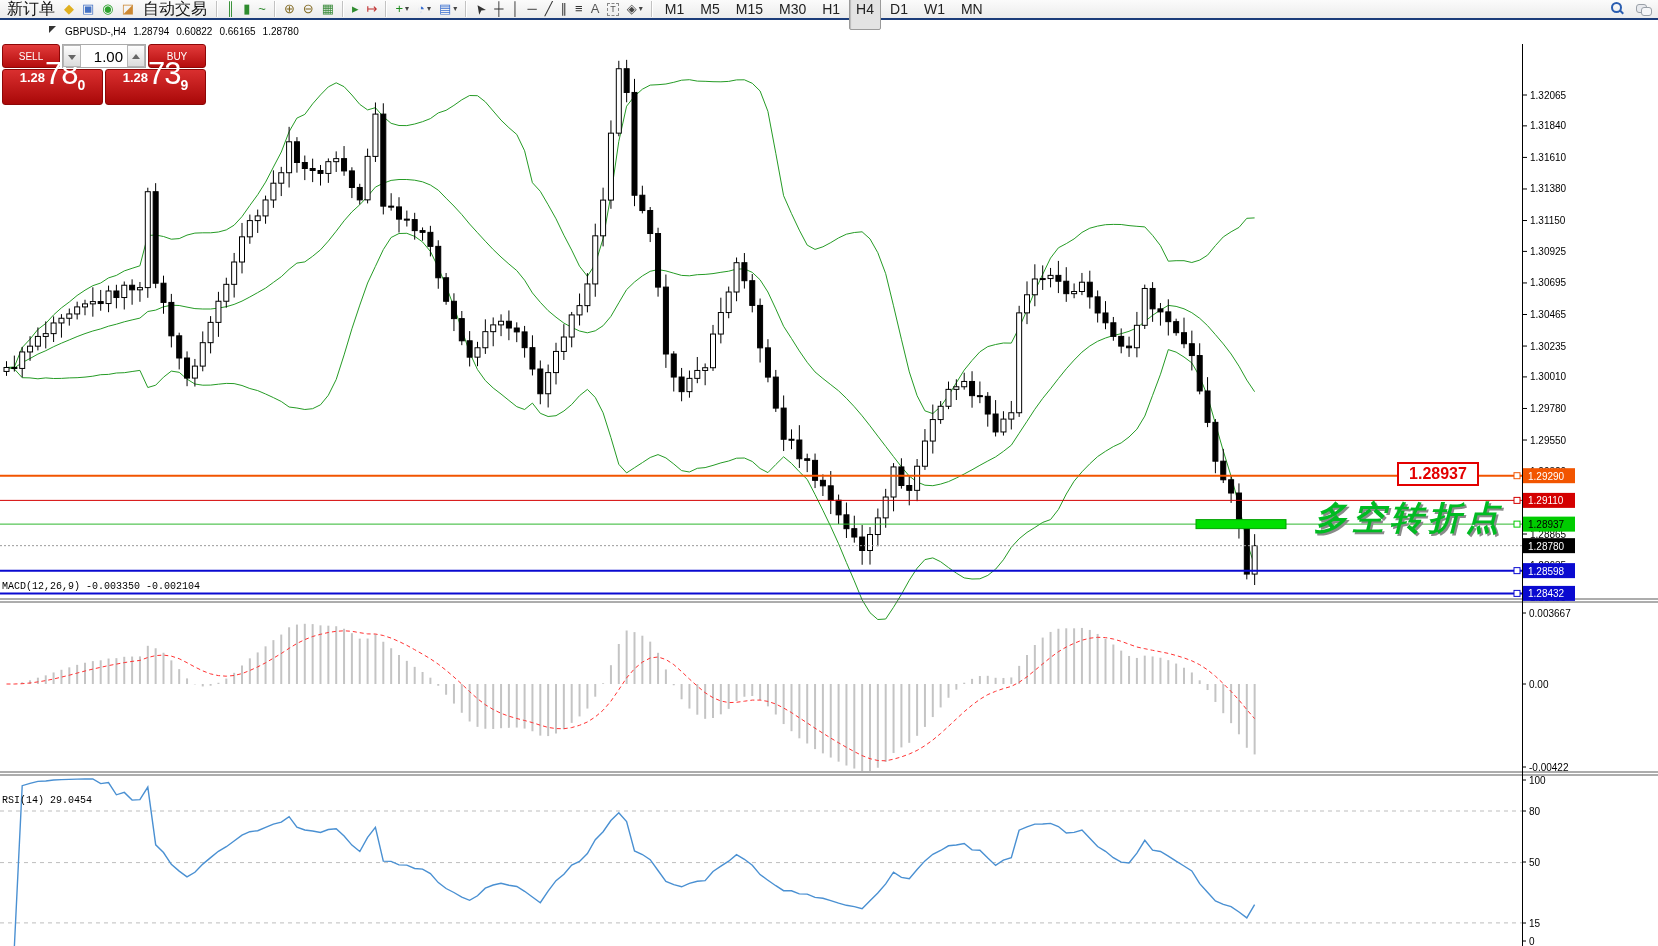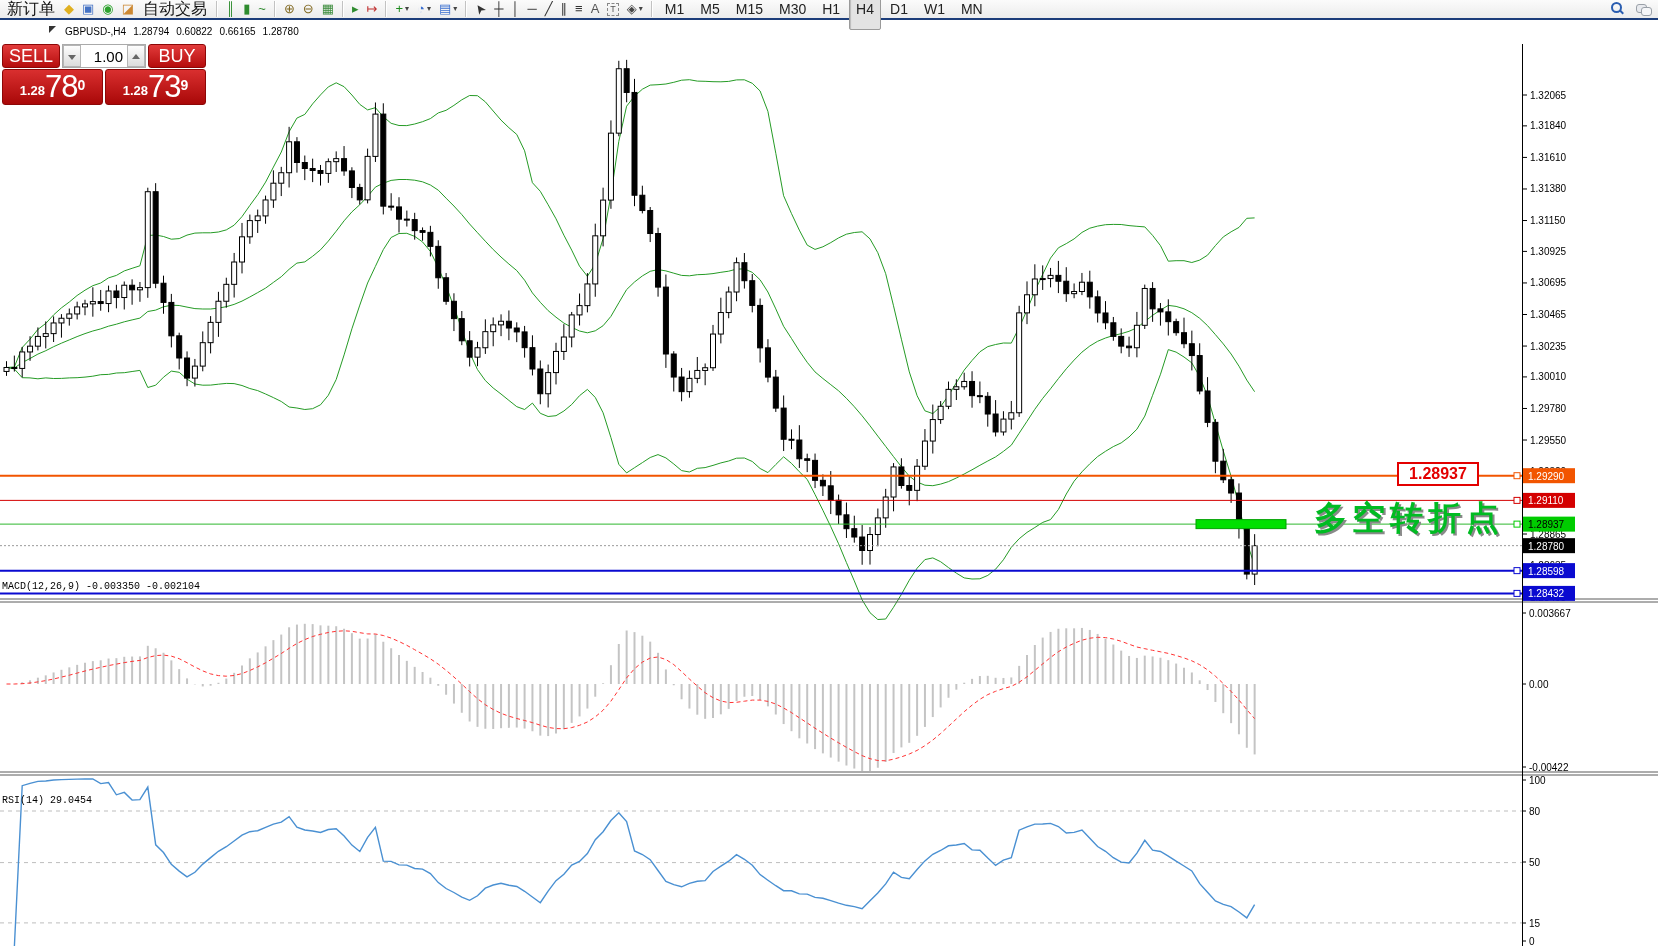--- a/index.html
+++ b/index.html
@@ -27,46 +27,46 @@
   
   #chartwin{position:absolute;left:0;top:22px;width:1658px;height:924px;background:#fff;}
   #chart-svg{position:absolute;left:0;top:0;z-index:1;}
 
   #chart-title{position:absolute;left:3px;top:4px;z-index:5;font-size:10px;color:#000;display:flex;gap:7px;margin-left:46px;}
   #chart-title .tri{width:0;height:0;border-left:7px solid #333;border-bottom:7px solid transparent;margin-right:2px;}
 
   
   #tpanel{position:absolute;left:2px;top:22px;width:204px;z-index:6;font-family:"Liberation Sans",sans-serif;}
   .trow1{display:flex;height:24px;}
-  .sellbtn,.buybtn{width:66px;background:linear-gradient(#e23b3b,#b50d0d);color:#fff;font-size:18px;
+  .sellbtn,.buybtn{width:66px;background:linear-gradient(#e23b3b,#b50d0d);color:#fff;font-size:10px;
     display:flex;align-items:center;justify-content:center;border-radius:3px;border:1px solid #8d0707;box-sizing:border-box;}
   .vol{flex:1;display:flex;margin:0 2px;border:1px solid #aaa;background:#fff;box-sizing:border-box;}
   .volbtn{width:16px;background:linear-gradient(#fdfdfd,#dcdcdc);border:1px solid #b5b5b5;position:relative;}
   .volbtn::after{content:"";position:absolute;left:4px;top:9px;border:4px solid transparent;}
   .volbtn.down::after{border-top:5px solid #666;}
   .volbtn.up::after{top:4px;border-bottom:5px solid #666;}
   .volinput{flex:1;border:none;outline:none;font-size:15px;text-align:right;padding-right:4px;color:#000;width:40px;}
   .trow2{display:flex;height:36px;margin-top:1px;}
   .bigprice{width:101px;background:linear-gradient(#d92f2f,#a90808);color:#fff;display:flex;align-items:flex-end;
-    justify-content:center;border-radius:3px;border:1px solid #8d0707;box-sizing:border-box;padding-bottom:2px;}
+    justify-content:center;border-radius:3px;border:1px solid #8d0707;box-sizing:border-box;padding-bottom:15px;}
   .bigprice.left{margin-right:2px;}
   .bp-small{font-size:13px;font-weight:bold;line-height:22px;}
   .bp-big{font-size:31px;font-weight:normal;line-height:31px;letter-spacing:-1px;}
   .bp-sup{font-size:14px;font-weight:bold;line-height:30px;align-self:flex-start;}
 
   
   .pane-label{position:absolute;left:2px;z-index:5;font-size:10px;color:#000;font-family:Liberation Mono, monospace;}
   #macd-label{top:559px;}
   #rsi-label{top:733px;margin-top:40px;}
 
   
   #price-box{position:absolute;left:1397px;top:440px;width:78px;height:20px;z-index:7;border:2px solid #e30000;
     background:#fff;color:#e30000;font-size:16px;font-weight:bold;display:flex;align-items:center;justify-content:center;}
   #cn-note{position:absolute;left:1314px;top:474px;z-index:7;font-size:33px;font-weight:bold;color:#00bb22;
-    letter-spacing:5px;text-shadow:2px 2px 0 #8a8a8a;white-space:nowrap;}
+    letter-spacing:5px;text-shadow:2px 2px 0 #8a8a8a;white-space:nowrap;font-style:italic;}
 </style>
 </head>
 <body>
 <div id="app">
 
   <div id="toolbar">
       <span class="tbtn">新订单</span>
       <span class="ticon">
         <span style="color: rgb(224, 176, 32);">◆</span>
       </span>

